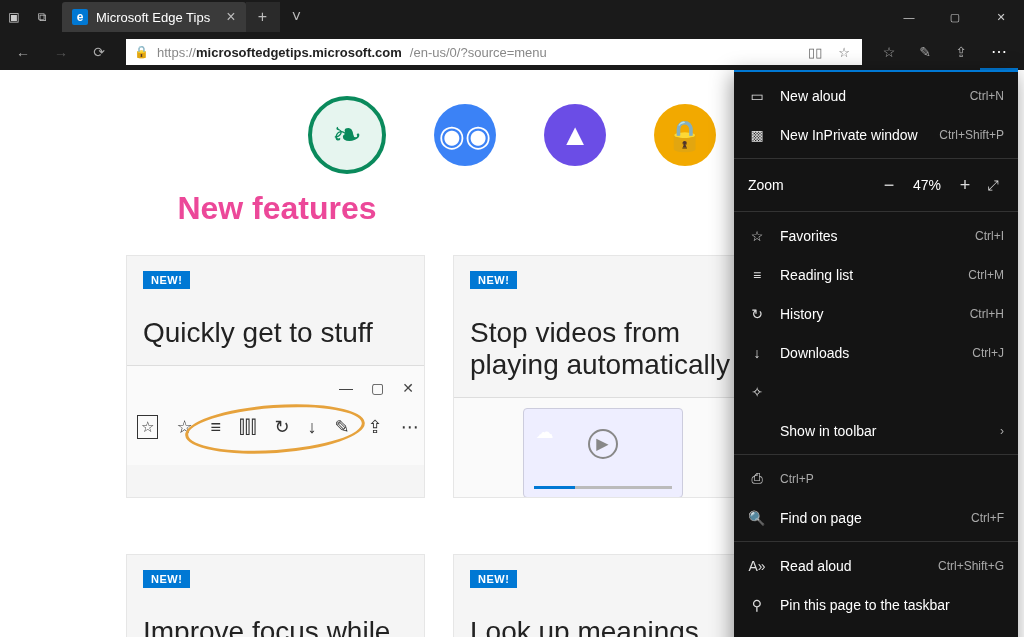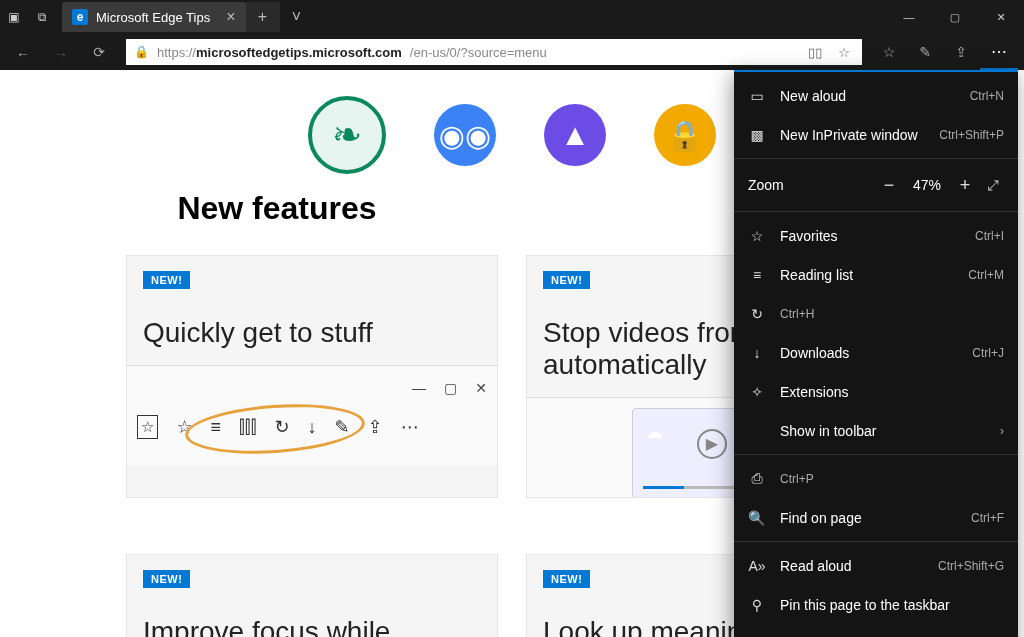--- a/index.html
+++ b/index.html
@@ -24,24 +24,24 @@
   .addr .sp { flex: 1; }
   .addr-ic { color: #666; font-size: 13px; padding: 0 4px; }
   .nav-right { display: flex; align-items: center; gap: 2px; }
   .more-btn { width: 38px; height: 36px; display: flex; align-items: center; justify-content: center; color: #fff; font-size: 16px; border-bottom: 2px solid #0078d4; }
   
   .page { background: #fff; height: 567px; overflow: hidden; padding-top: 26px; }
   .hero { display: flex; flex-direction: column; align-items: center; }
   .icons-row { display: flex; gap: 48px; align-items: center; margin-bottom: 16px; }
   .circ { width: 62px; height: 62px; border-radius: 50%; display: flex; align-items: center; justify-content: center; font-size: 30px; color: #fff; }
   .circ.big { width: 78px; height: 78px; border: 4px solid #0a8a5c; background: #e6f5ef; color: #0a8a5c; font-size: 36px; }
-  .hero-title { color: #000000; font-size: 32px; font-weight: 700; margin-bottom: 28px; text-align: center; width: 220px; margin-left: -470px; }
+  .hero-title { color: #ec4899; font-size: 32px; font-weight: 700; margin-bottom: 28px; text-align: center; width: 220px; margin-left: -470px; }
   
   .cards { display: flex; gap: 28px; padding: 0 126px; flex-wrap: wrap; }
-  .card { width: 372px; background: #f5f5f5; border: 1px solid #e6e6e6; padding: 14px 16px 0; margin-bottom: 28px; }
+  .card { width: 299px; background: #f5f5f5; border: 1px solid #e6e6e6; padding: 14px 16px 0; margin-bottom: 28px; }
   .badge { display: inline-block; background: #0078d4; color: #fff; font-size: 11px; padding: 3px 8px; font-weight: 600; letter-spacing: 0.5px; }
   .card-title { font-size: 28px; color: #222; margin: 28px 0 16px; font-weight: 400; }
   .card .illus { height: 100px; background: #fafafa; border-top: 1px solid #ddd; margin: 0 -16px; position: relative; overflow: hidden; }
   
   .ill1-bar { position: absolute; top: 14px; right: 10px; display: flex; gap: 18px; color: #444; font-size: 14px; }
   .ill1-icons { position: absolute; bottom: 26px; left: 10px; display: flex; gap: 18px; align-items: center; font-size: 18px; color: #333; }
   .ill1-icons .ring { position: absolute; left: 48px; top: -10px; width: 180px; height: 48px; border: 3px solid #e6a23c; border-radius: 50%; transform: rotate(-4deg); }
   .ill1-icons .boxed { border: 1px solid #333; padding: 2px 3px; font-size: 15px; }
   
   .ill2 { display: flex; align-items: center; justify-content: center; padding-top: 10px; }
@@ -200,30 +200,30 @@
     <span class="lbl">Favorites</span>
     <span class="shc">Ctrl+I</span>
   </div>
   <div class="mi">
     <span class="ic">≡</span>
     <span class="lbl">Reading list</span>
     <span class="shc">Ctrl+M</span>
   </div>
   <div class="mi">
     <span class="ic">↻</span>
+    <span class="lbl">History</span>
     <span class="shc">Ctrl+H</span>
   </div>
   <div class="mi">
     <span class="ic">↓</span>
     <span class="lbl">Downloads</span>
     <span class="shc">Ctrl+J</span>
   </div>
   <div class="mi">
     <span class="ic">✧</span>
-    <span class="lbl">Extensions</span>
   </div>
   <div class="mi">
     <span class="ic"></span>
     <span class="lbl">Show in toolbar</span>
     <span class="arr">›</span>
   </div>
   <div class="msep"></div>
   <div class="mi">
     <span class="ic">⎙</span>
     <span class="shc">Ctrl+P</span>

